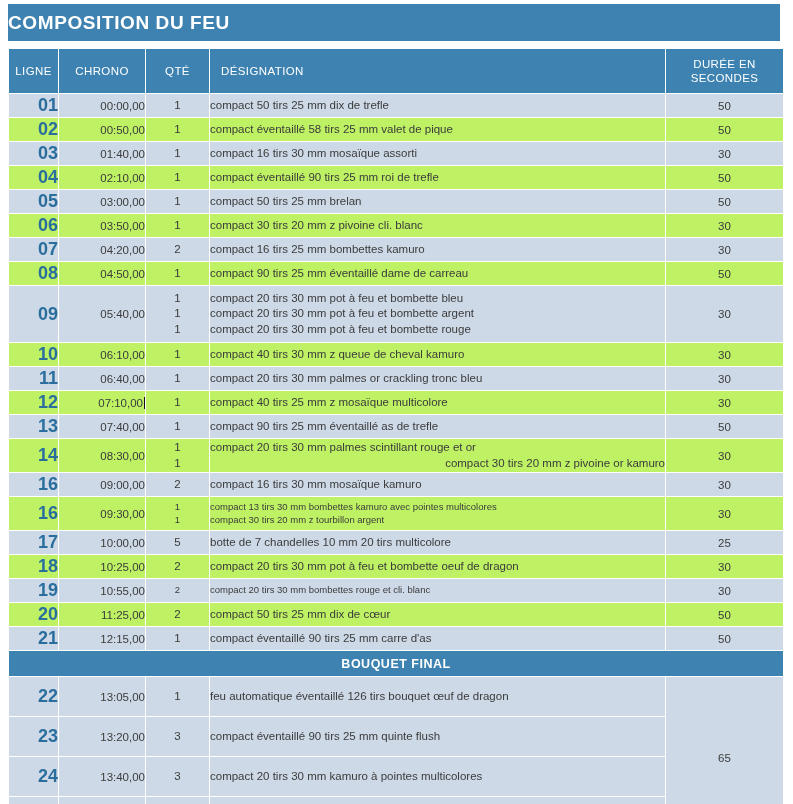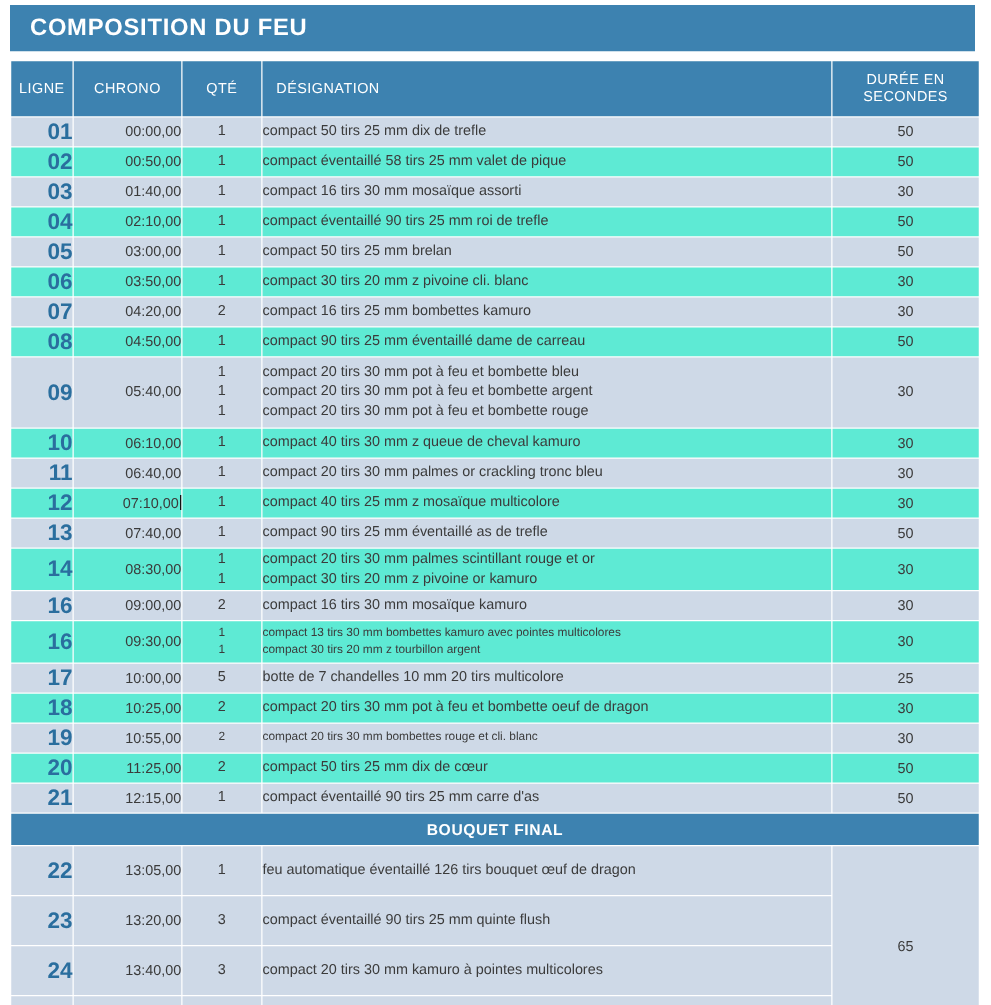--- a/index.html
+++ b/index.html
@@ -12,21 +12,21 @@
   .page{position:relative;width:793px;height:804px;background:#fff;}
 
   
   .title-bar{
     position:absolute;left:8px;top:4px;width:772px;height:37px;
     background:#3d82b0;
     display:flex;align-items:center;
   }
   .title-bar .title-text{
     color:#ffffff;font-size:19px;font-weight:bold;
-    letter-spacing:.6px;padding-left:16px;
+    letter-spacing:.6px;
     font-family:"Liberation Sans","DejaVu Sans",sans-serif;
   }
 
   
   .tbl{
     position:absolute;left:8px;top:48px;width:772px;
     border-collapse:separate;border-spacing:1px 1px;
     table-layout:fixed;
   }
   .tbl td,.tbl th{padding:0;vertical-align:middle;}
@@ -45,21 +45,21 @@
   }
   .hdr th.left{text-align:left;padding-left:11px;}
   .hdr th .two-line{line-height:1.25;display:block;}
 
   
   .cell{
     font-size:11.5px;color:#3b3b3b;
     height:23px;
   }
   .shade{background:#ced9e7;}
-  .plain{background:#5eead4;}
+  .plain{background:#bef264;}
 
   .c-line{
     text-align:right;font-weight:bold;font-size:18px;color:#2a6e9e;
   }
   .c-time{text-align:right;color:#3b3b3b;font-size:11.5px;white-space:nowrap;}
   .c-qty{text-align:center;color:#3b3b3b;font-size:11.5px;line-height:1.32;}
   .c-desc{padding-left:11px;color:#3b3b3b;font-size:11.5px;line-height:1.32;text-align:left;}
   .c-dur{text-align:center;color:#3b3b3b;font-size:11.5px;}
 
   .small .c-desc,.small .c-qty{font-size:9.5px;line-height:1.35;}
@@ -215,21 +215,21 @@
         </tr>
         <tr class="table-row">
           <td class="cell plain c-line tall2">14</td>
           <td class="cell plain c-time tall2">08:30,00</td>
           <td class="cell plain c-qty qty-stack tall2">
             <span>1</span>
             <span>1</span>
           </td>
           <td class="cell plain c-desc tall2">
             <span style="display: block;">compact 20 tirs 30 mm palmes scintillant rouge et or</span>
-            <span style="display: block;">compact 30 tirs 20 mm z pivoine or kamuro</span>
+            <span style="display: block; text-align: right;">compact 30 tirs 20 mm z pivoine or kamuro</span>
           </td>
           <td class="cell c-dur plain tall2">30</td>
         </tr>
         <tr class="table-row">
           <td class="cell shade c-line">16</td>
           <td class="cell shade c-time">09:00,00</td>
           <td class="cell shade c-qty">2</td>
           <td class="cell shade c-desc">compact 16 tirs 30 mm mosaïque kamuro</td>
           <td class="cell c-dur shade">30</td>
         </tr>

